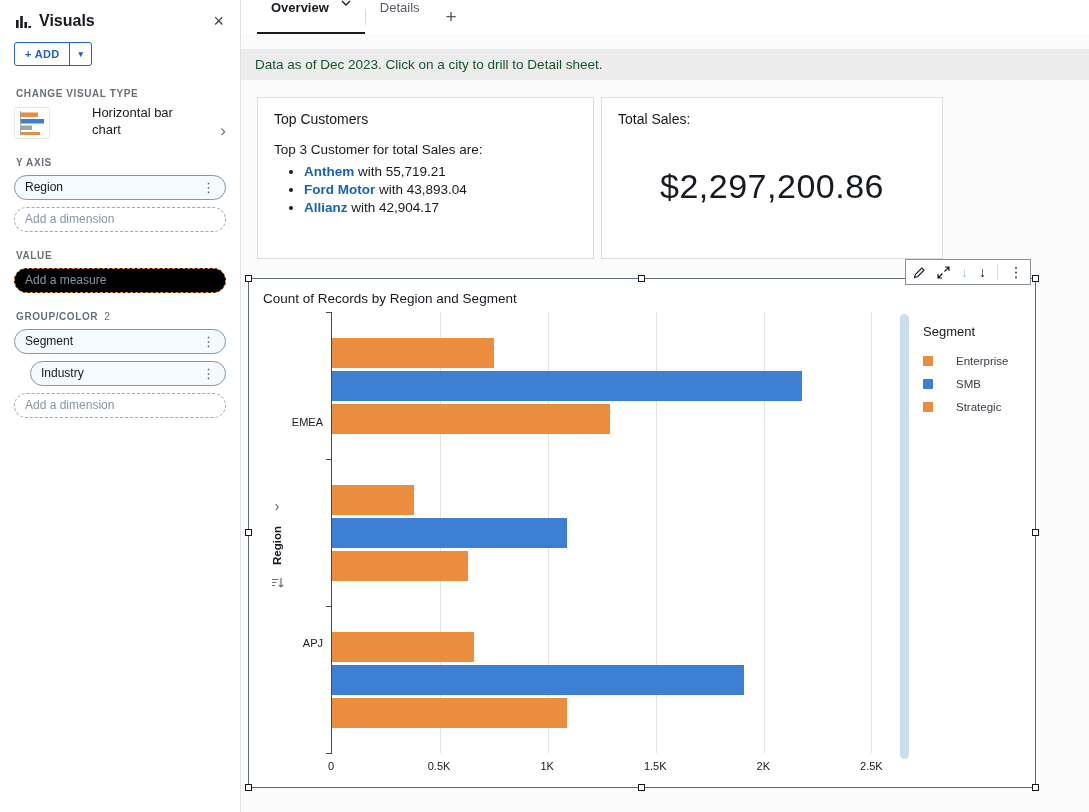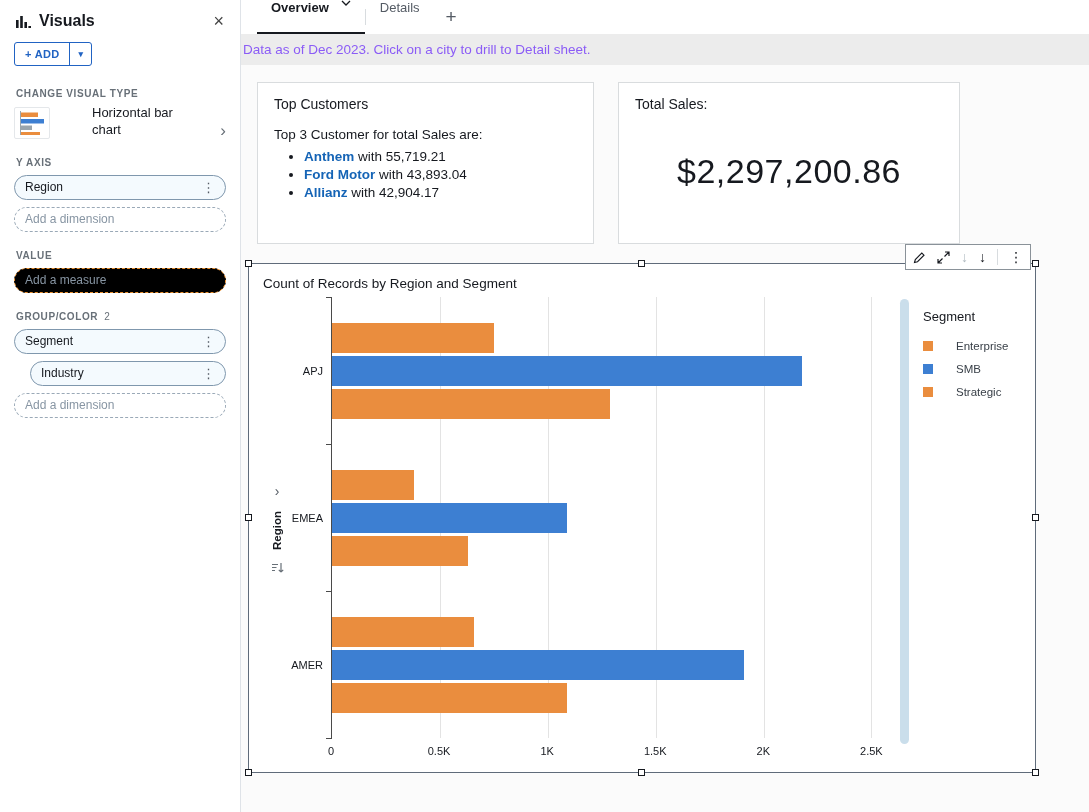--- a/index.html
+++ b/index.html
@@ -29,25 +29,25 @@
   .pill.nested { margin-left:30px; }
 
   
   .main { flex:1; display:flex; flex-direction:column; background:#fbfbfb; min-width:0; }
   .tabbar { height:34px; background:#fff; display:flex; align-items:stretch; padding-left:16px; }
   .tab { display:flex; gap:12px; padding:0 14px; font-size:13px; cursor:pointer; }
   .tab.active { font-weight:bold; border-bottom:2px solid #16191f; }
   .tab.inactive { color:#545b64; }
   .tab-sep { width:1px; height:16px; background:#d8dcdf; align-self:center; }
   .tab-add { display:flex; align-items:center; padding:0 12px; font-size:19px; color:#545b64; cursor:pointer; }
-  .infobar { background:#ececec; padding:8px 2px; font-size:13.5px; color:#8b5cf6; }
+  .infobar { background:#ececec; padding:8px 14px; font-size:13.5px; color:#14532d;margin-top:15px; }
   .content { position:relative; flex:1; padding:17px 0 0 16px; }
 
   
-  .cards { display:flex; gap:24px; }
+  .cards { display:flex; gap:7px; }
   .card { background:#fff; border:1px solid #d9dcde; }
   .card.customers { width:337px; height:162px; padding:13px 16px; }
   .card.sales { width:342px; height:162px; padding:13px 16px; display:flex; flex-direction:column; }
   .card-title { font-size:14px; }
   .customers-intro { font-size:13.5px; margin-top:15px; }
   ul.customers { margin:7px 0 0 30px; font-size:13.5px; list-style:disc; }
   ul.customers li { margin:3px 0; }
   .cust-name { color:#1564b6; font-weight:bold; cursor:pointer; }
   .sales-value { flex:1; display:flex; align-items:center; justify-content:center; font-size:34px; letter-spacing:.5px; }
 
@@ -244,23 +244,22 @@
               <span class="region-vert">Region</span>
               <span class="sort-icon">
                 <svg width="13" height="12" viewBox="0 0 13 12">
                     <path d="M1 2.5h6M1 5.5h4.5M1 8.5h3" stroke="#687078" stroke-width="1.2" fill="none"></path>
                     <path d="M10 1v9M10 10L7.8 7.8M10 10l2.2-2.2" stroke="#687078" stroke-width="1.2" fill="none"></path>
                   </svg>
               </span>
             </div>
 
             <div class="y-labels">
+                <div class="y-label-cell">EMEA</div>
                 <div class="y-label-cell">APJ</div>
-                <div class="y-label-cell">EMEA</div>
-                <div class="y-label-cell">AMER</div>
               </div>
 
             <div class="plot-col">
               <div class="plot">
                   <div class="gridline" style="left: 19.2308%;"></div>
                   <div class="gridline" style="left: 38.4615%;"></div>
                   <div class="gridline" style="left: 57.6923%;"></div>
                   <div class="gridline" style="left: 76.9231%;"></div>
                   <div class="gridline" style="left: 96.1538%;"></div>
                   <div class="y-tick" style="top: 0%;"></div>

